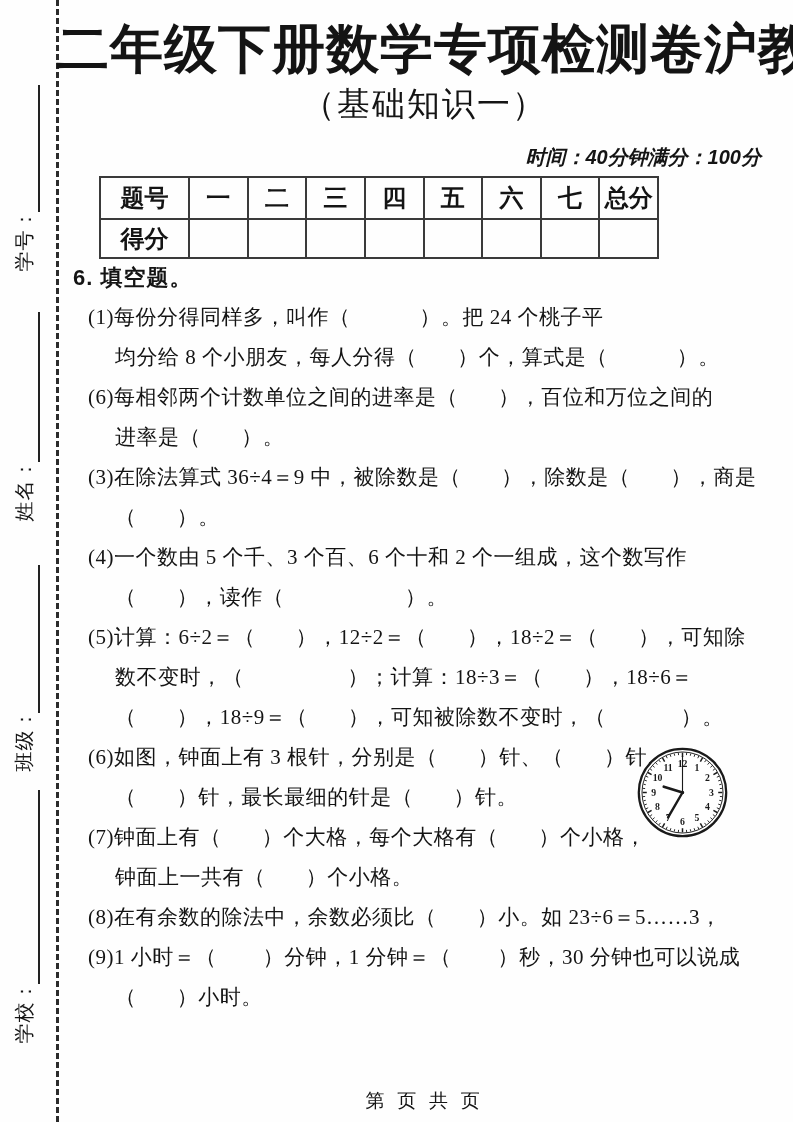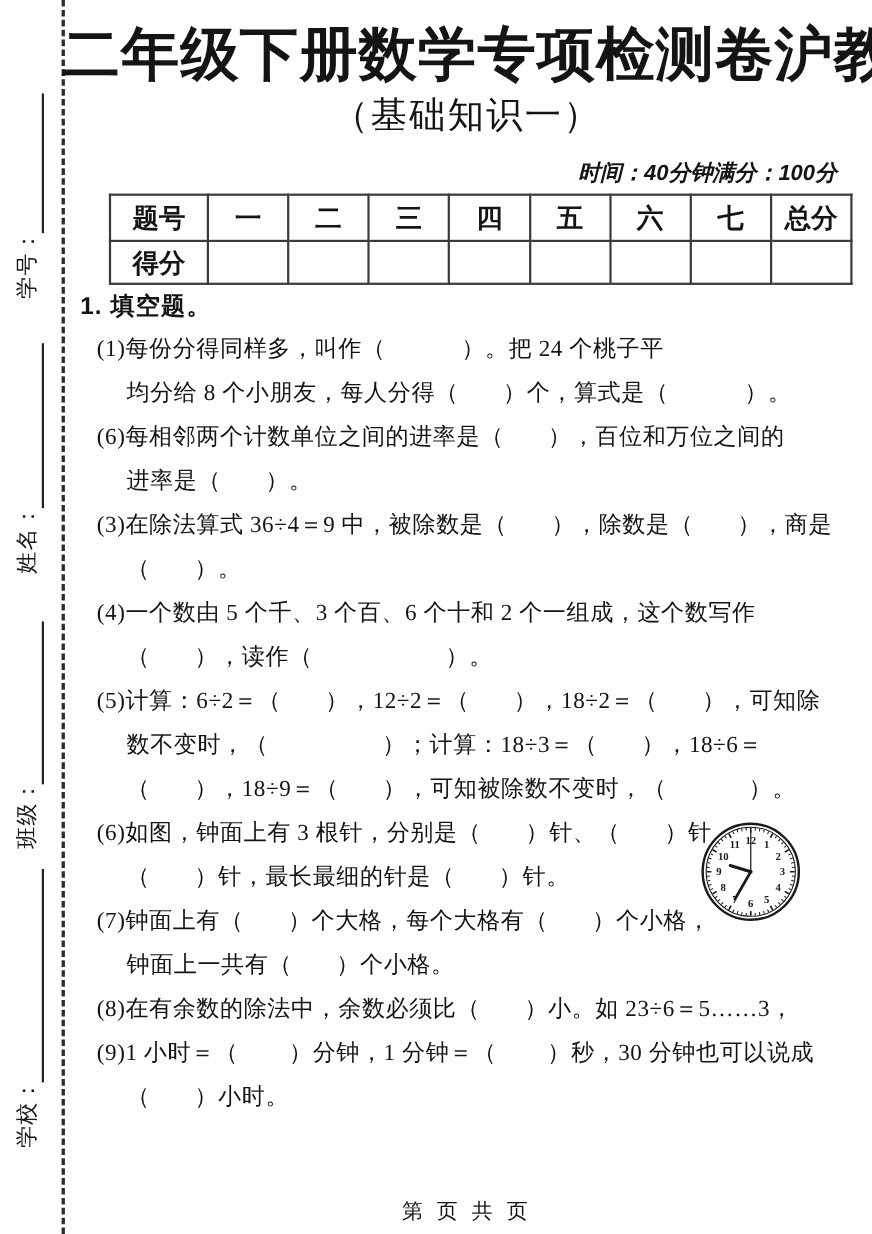--- a/index.html
+++ b/index.html
@@ -35,21 +35,21 @@
     font-family:"Liberation Sans","DejaVu Sans",sans-serif;
     font-size:33px;font-weight:400;letter-spacing:2px;
   }
   .exam-info{
     position:absolute;top:144px;right:32px;
     font-family:"Liberation Sans","DejaVu Sans",sans-serif;
     font-size:20px;font-weight:600;font-style:italic;
   }
   
   .score-table{
-    position:absolute;left:99px;top:176px;width:676px;
+    position:absolute;left:99px;top:176px;width:560px;
     border-collapse:collapse;table-layout:fixed;font-family:Liberation Mono, monospace;
   }
   .score-table td{
     border:2px solid #3a3a3a;text-align:center;vertical-align:middle;
     font-size:24px;font-weight:700;padding:0;
   }
   .score-table tr:first-child td{height:40px;}
   .score-table tr:last-child td{height:37px;}
   .score-table td.lbl{width:87px;}
   
@@ -120,21 +120,21 @@
           <td></td>
           <td></td>
           <td></td>
           <td></td>
           <td></td>
           <td></td>
         </tr>
     </tbody>
   </table>
 
-  <div class="section-head">1. 填空题。</div>
+  <div class="section-head">6. 填空题。</div>
 
   <div class="questions" id="questions">
       <div class="qline">(1)每份分得同样多，叫作（            ）。把 24 个桃子平</div>
       <div class="qline cont">均分给 8 个小朋友，每人分得（       ）个，算式是（            ）。</div>
       <div class="qline">(6)每相邻两个计数单位之间的进率是（       ），百位和万位之间的</div>
       <div class="qline cont">进率是（       ）。</div>
       <div class="qline">(3)在除法算式 36÷4＝9 中，被除数是（       ），除数是（       ），商是</div>
       <div class="qline cont">（       ）。</div>
       <div class="qline">(4)一个数由 5 个千、3 个百、6 个十和 2 个一组成，这个数写作</div>
       <div class="qline cont">（       ），读作（                     ）。</div>

